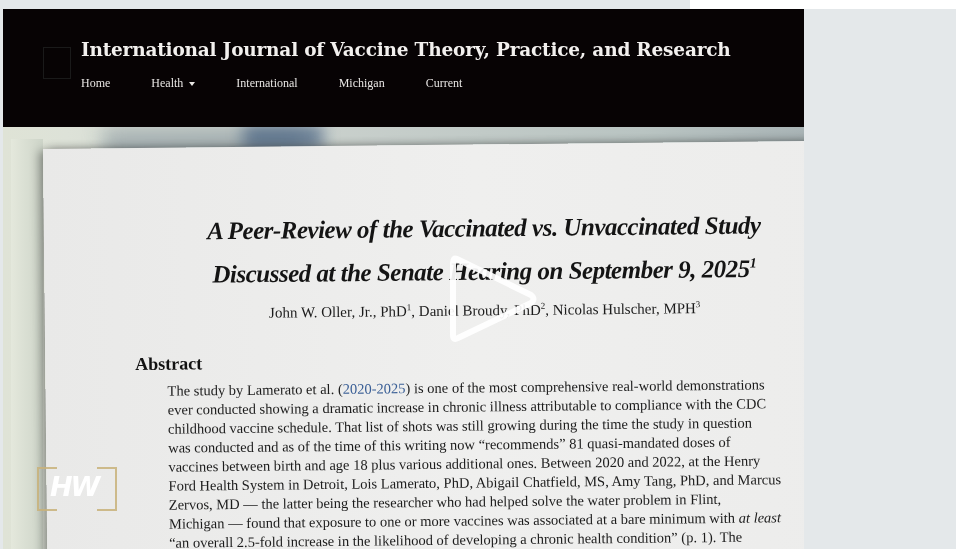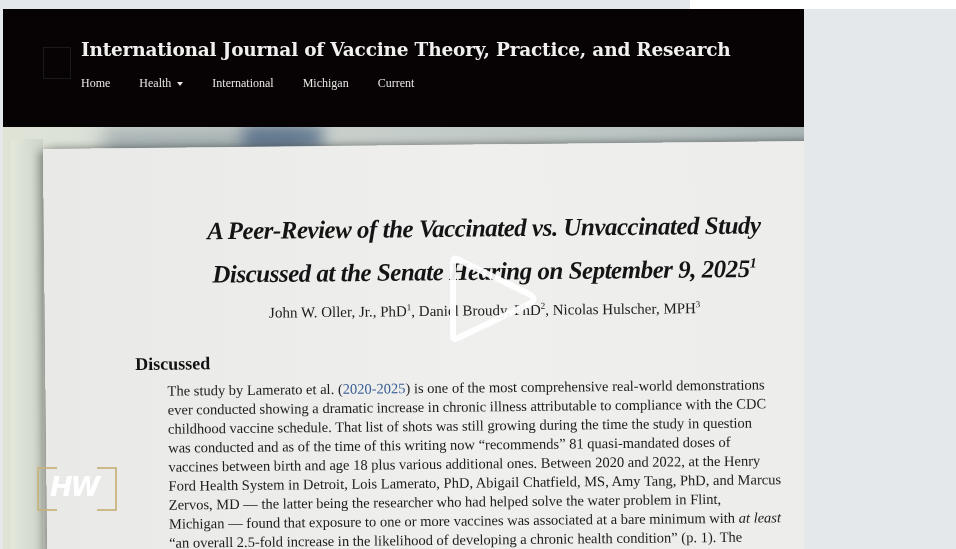--- a/index.html
+++ b/index.html
@@ -27,21 +27,21 @@
     }
     .site-logo {
       position: absolute; left: 40px; top: 38px; width: 26px; height: 30px;
       border: 1px solid #1a1a1a;
     }
     .site-title {
       position: absolute; left: 78px; top: 30px; color: #f2f0ee;
       font-family: "DejaVu Serif", serif; font-weight: bold; font-size: 18.5px; letter-spacing: -0.2px;
       white-space: nowrap;
     }
-    .nav { position: absolute; left: 78px; top: 67px; display: flex; gap: 2px; }
+    .nav { position: absolute; left: 78px; top: 67px; display: flex; gap: 14px; }
     .nav-item {
       color: #e8e6e4; font-size: 12px; font-family: "Liberation Serif", serif;
       margin-right: 27px; cursor: pointer; white-space: nowrap; display: flex; align-items: center;
     }
     .caret { display: inline-block; width: 0; height: 0; border-left: 3.5px solid transparent; border-right: 3.5px solid transparent; border-top: 4px solid #e8e6e4; margin-left: 6px; margin-top: 1px; }
     .search-link {
       position: absolute; left: 831px; top: 66px; color: #e8e6e4; font-size: 12px;
       display: flex; align-items: flex-start; gap: 4px; cursor: pointer;
     }
     .search-icon svg { display: block; }
@@ -141,21 +141,21 @@
   <div class="paper">
     <div class="paper-title">
       <div>A Peer-Review of the Vaccinated vs. Unvaccinated Study</div>
       <div><span>Discussed at the Senate Hearing on September 9, 2025</span><sup>1</sup></div>
     </div>
     <div class="authors">
       <span>John W. Oller, Jr., PhD</span><sup>1</sup>,
       <span>Daniel Broudy, PhD</span><sup>2</sup>,
       <span>Nicolas Hulscher, MPH</span><sup>3</sup>
     </div>
-    <div class="abstract-heading">Discussed</div>
+    <div class="abstract-heading">Abstract</div>
     <div class="abstract-body">
       <span class="line"><span>The study by Lamerato et al. (</span><a class="ref-link">2020-2025</a><span>) is one of the most comprehensive real-world demonstrations</span></span>
       <span class="line">ever conducted showing a dramatic increase in chronic illness attributable to compliance with the CDC</span>
       <span class="line">childhood vaccine schedule. That list of shots was still growing during the time the study in question</span>
       <span class="line">was conducted and as of the time of this writing now “recommends” 81 quasi-mandated doses of</span>
       <span class="line">vaccines between birth and age 18 plus various additional ones. Between 2020 and 2022, at the Henry</span>
       <span class="line">Ford Health System in Detroit, Lois Lamerato, PhD, Abigail Chatfield, MS, Amy Tang, PhD, and Marcus</span>
       <span class="line">Zervos, MD — the latter being the researcher who had helped solve the water problem in Flint,</span>
       <span class="line"><span>Michigan — found that exposure to one or more vaccines was associated at a bare minimum with </span><em>at least</em></span>
       <span class="line">“an overall 2.5-fold increase in the likelihood of developing a chronic health condition” (p. 1). The</span>

